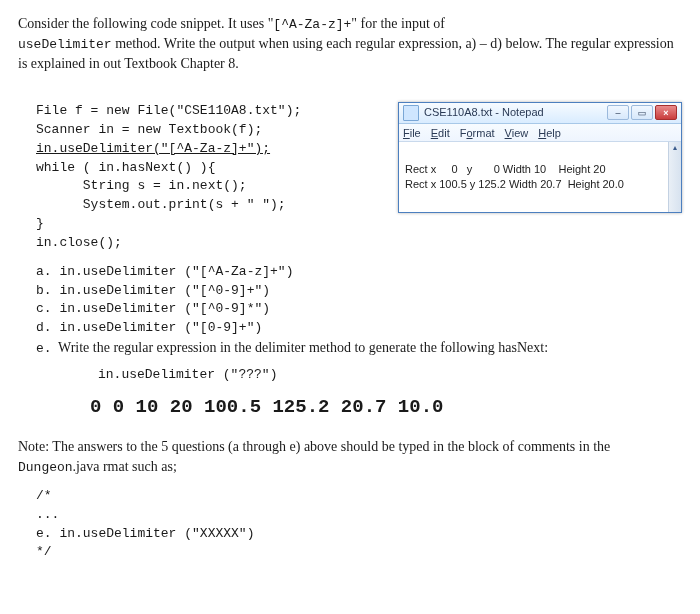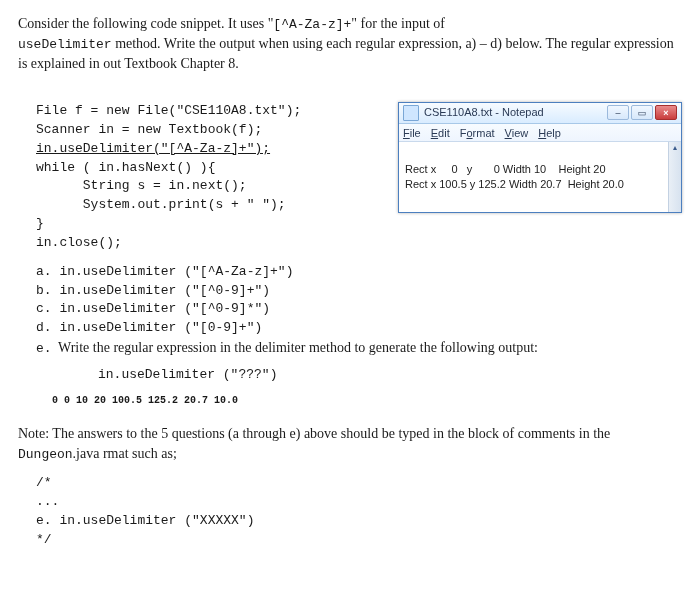--- a/index.html
+++ b/index.html
@@ -47,21 +47,21 @@
   .np-menu span u { text-decoration: underline; }
   .np-body { position:relative; padding:20px 14px 6px 6px; font-family:Tahoma,Arial,sans-serif; font-size:11px; color:#222; line-height:1.35; min-height:44px; }
   .np-body .line { white-space:pre; }
   .np-scroll { position:absolute; right:0; top:0; bottom:0; width:12px; background:linear-gradient(to right,#e9eff6,#d7e2ef); border-left:1px solid #c3d1e2; }
   .np-scroll .arrow { width:12px; height:12px; display:flex; align-items:center; justify-content:center; font-size:8px; color:#3a5b8c; }
   .options { margin-top:10px; font-family:"Courier New",monospace; font-size:13px; line-height:1.45; margin-left:18px; }
   .opt-e { margin-left:18px; font-size:14px; }
   .opt-e .letter { font-family:"Courier New",monospace; font-size:13px; display:inline-block; width:22px; }
   .opt-e .txt { font-family:"Times New Roman",serif; }
   .indent1 { margin-left:80px; font-family:"Courier New",monospace; font-size:13px; margin-top:8px; margin-bottom:10px; }
-  .outseq { margin-left:34px; font-family:"Courier New",monospace; font-size:10px; font-weight:bold; margin-bottom:16px; }
+  .outseq { margin-left:72px; font-family:"Courier New",monospace; font-size:19px; font-weight:bold; margin-bottom:16px; }
   .note { font-size:14px; line-height:1.4; }
   .note b { font-weight:normal; }
   .sample { margin-top:10px; margin-left:18px; font-family:"Courier New",monospace; font-size:13px; line-height:1.45; }
 </style>
 </head>
 <body>
 
 <div class="intro">
   <span>Consider the following code snippet. It uses "</span><span class="mono-inline">[^A-Za-z]+</span><span>" for the input of </span><br>
   <span class="mono-inline">useDelimiter</span><span> method. Write the output when using each regular expression, a) – d) below. The regular expression is explained in out Textbook Chapter 8.</span>
@@ -104,21 +104,21 @@
   </div>
 </div>
 
 <div class="options">
   <div>a. in.useDelimiter ("[^A-Za-z]+")</div>
   <div>b. in.useDelimiter ("[^0-9]+")</div>
   <div>c. in.useDelimiter ("[^0-9]*")</div>
   <div>d. in.useDelimiter ("[0-9]+")</div>
 </div>
 <div class="opt-e">
-  <span class="letter">e.</span><span class="txt">Write the regular expression in the delimiter method to generate the following output:</span>
+  <span class="letter">e.</span><span class="txt">Write the regular expression in the delimiter method to generate the following hasNext:</span>
 </div>
 <div class="indent1">in.useDelimiter ("???")</div>
 <div class="outseq">0 0 10 20 100.5 125.2 20.7 10.0</div>
 
 <div class="note">
   <b>Note:</b><span> The answers to the 5 questions (a through e) above should be typed in the block of comments in the </span><span class="mono">Dungeon</span><span>.java rmat such as;</span>
 </div>
 
 <div class="sample">
   <div>/*</div>

